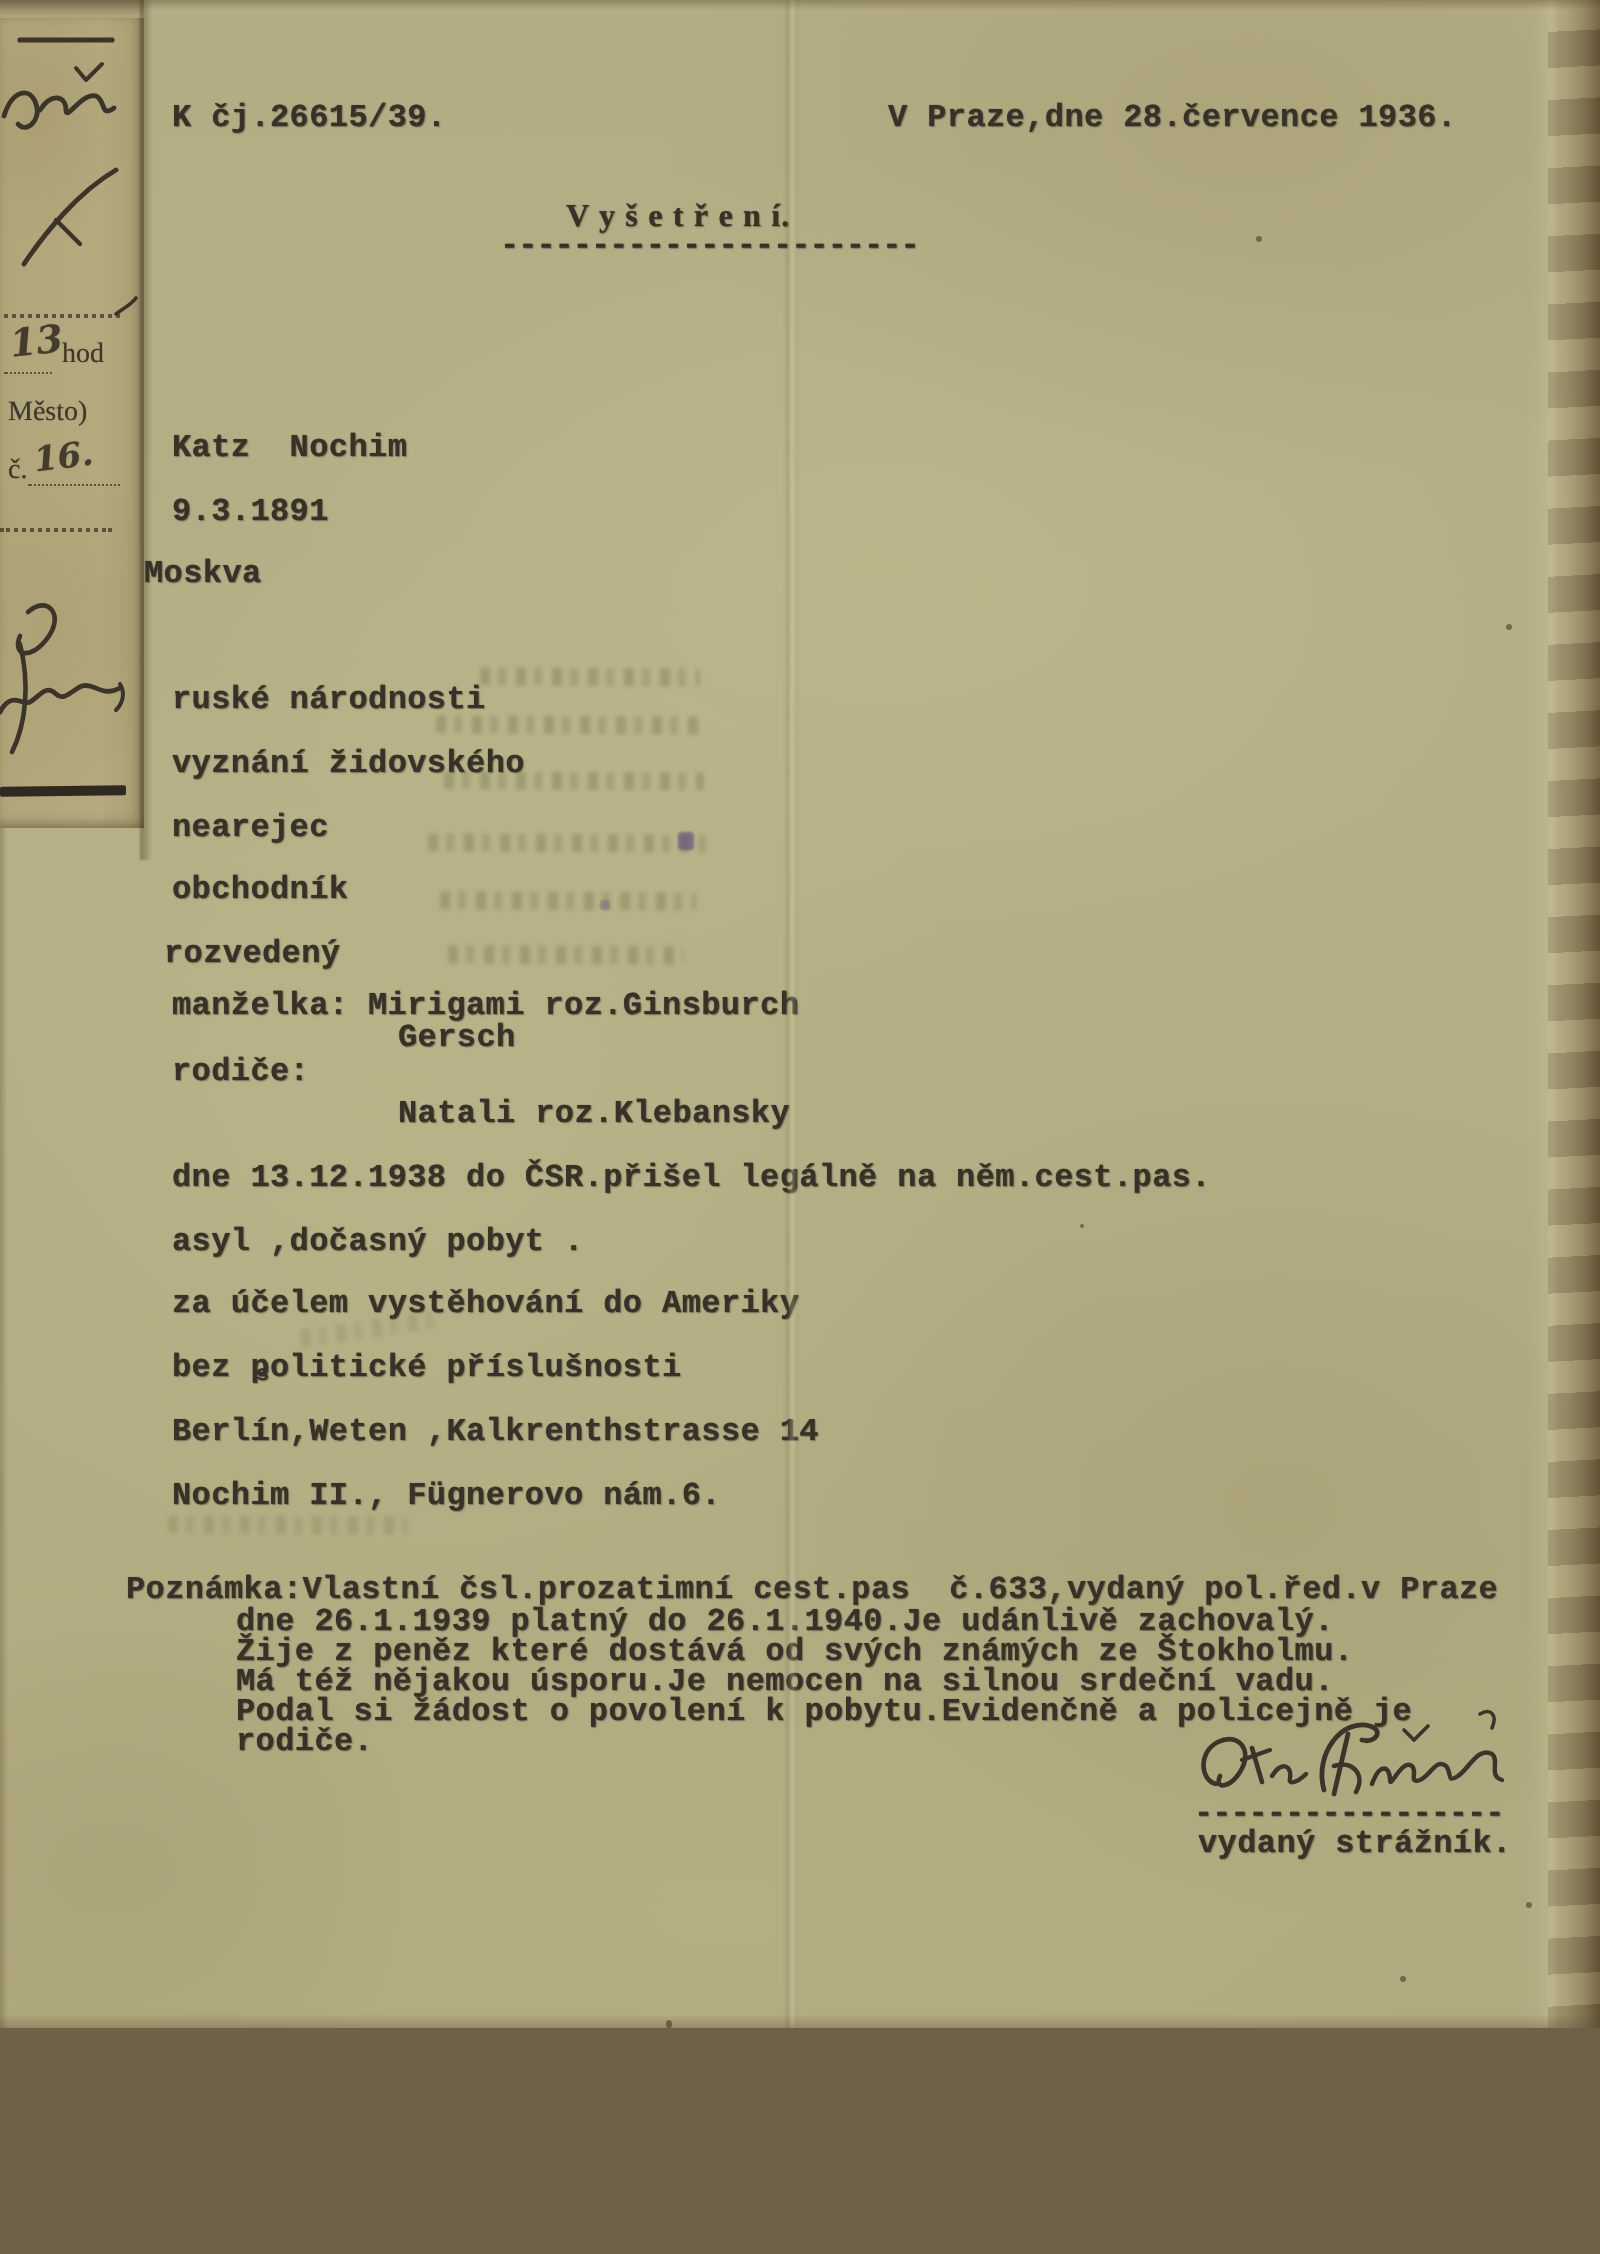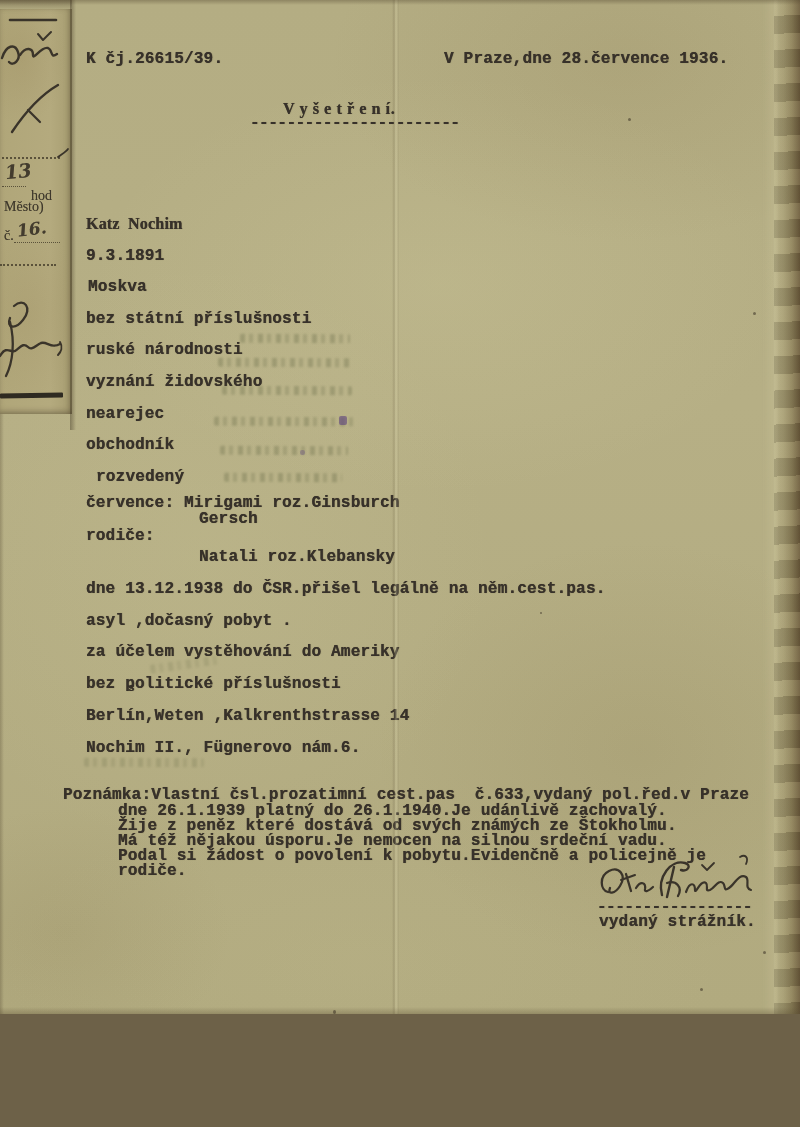--- a/index.html
+++ b/index.html
@@ -71,31 +71,30 @@
 </head>
 <body>
 
 <div class="scan">
 
   <div class="tw" style="left:86px;top:50px;">K čj.26615/39.</div>
   <div class="tw" style="left:444px;top:50px;">V Praze,dne 28.července 1936.</div>
   <div class="tw title" style="left:283px;top:100px;font-family:Liberation Serif, serif;">V y š e t ř e n í.</div>
   <div class="tw rule" style="left:250px;top:114px;">-----------------------</div>
 
-  <div class="tw" style="left:86px;top:215px;font-family:Liberation Serif, serif;">Katz  Nochim</div>
+  <div class="tw" style="left:86px;top:215px;">Katz  Nochim</div>
   <div class="tw" style="left:86px;top:247px;">9.3.1891</div>
-  <div class="tw" style="left:88px;top:278px;">Moskva</div>
-  <div class="tw" style="left:86px;top:310px;">bez státní příslušnosti</div>
+  <div class="tw" style="left:72px;top:278px;">Moskva</div>
   <div class="tw" style="left:86px;top:341px;">ruské národnosti</div>
   <div class="tw" style="left:86px;top:373px;">vyznání židovského</div>
   <div class="tw" style="left:86px;top:405px;">nearejec</div>
   <div class="tw" style="left:86px;top:436px;">obchodník</div>
-  <div class="tw" style="left:96px;top:468px;">rozvedený</div>
+  <div class="tw" style="left:82px;top:468px;">rozvedený</div>
 
-  <div class="tw" style="left:86px;top:494px;">července:</div>
+  <div class="tw" style="left:86px;top:494px;">manželka:</div>
   <div class="tw" style="left:184px;top:494px;">Mirigami roz.Ginsburch</div>
   <div class="tw" style="left:199px;top:510px;">Gersch</div>
   <div class="tw" style="left:86px;top:527px;">rodiče:</div>
   <div class="tw" style="left:199px;top:548px;">Natali roz.Klebansky</div>
 
   <div class="tw" style="left:86px;top:580px;">dne 13.12.1938 do ČSR.přišel legálně na něm.cest.pas.</div>
   <div class="tw" style="left:86px;top:612px;">asyl ,dočasný pobyt .</div>
   <div class="tw" style="left:86px;top:643px;">za účelem vystěhování do Ameriky</div>
   <div class="tw" style="left:86px;top:675px;">bez politické příslušnosti</div>
   <div class="tw small" style="left:128px;top:682px;">s</div>
@@ -136,21 +135,21 @@
     <path d="M12,120 c10,-15 27,-36 46,-47" stroke-width="2.4"></path>
     <path d="M28,98 l12,12" stroke-width="2.2"></path>
   </svg>
 
   <div class="dotted" style="left:2px;top:157px;width:58px;"></div>
   <svg class="ink" style="left:56px;top:148px;" width="14" height="12" viewBox="0 0 14 12">
     <path d="M2,9 c4,-3 8,-5 10,-8" stroke-width="1.8"></path>
   </svg>
 
   <div class="hand" style="left:5px;top:160px;font-size:19px;transform:rotate(-6deg);">13</div>
-  <div class="serif" style="left:31px;top:188px;text-align:center;">hod</div>
+  <div class="serif" style="left:31px;top:170px;text-align:center;">hod</div>
   <div class="dotted" style="left:2px;top:186px;width:24px;border-top-width:1px;"></div>
 
   <div class="serif" style="left:4px;top:199px;">Město)</div>
 
   <div class="serif" style="left:4px;top:228px;">č.</div>
   <div class="hand" style="left:17px;top:219px;font-size:17px;transform:rotate(-7deg);">16.</div>
   <div class="dotted" style="left:14px;top:242px;width:46px;border-top-width:1px;"></div>
 
   <div class="dotted" style="left:0;top:264px;width:56px;"></div>
 

